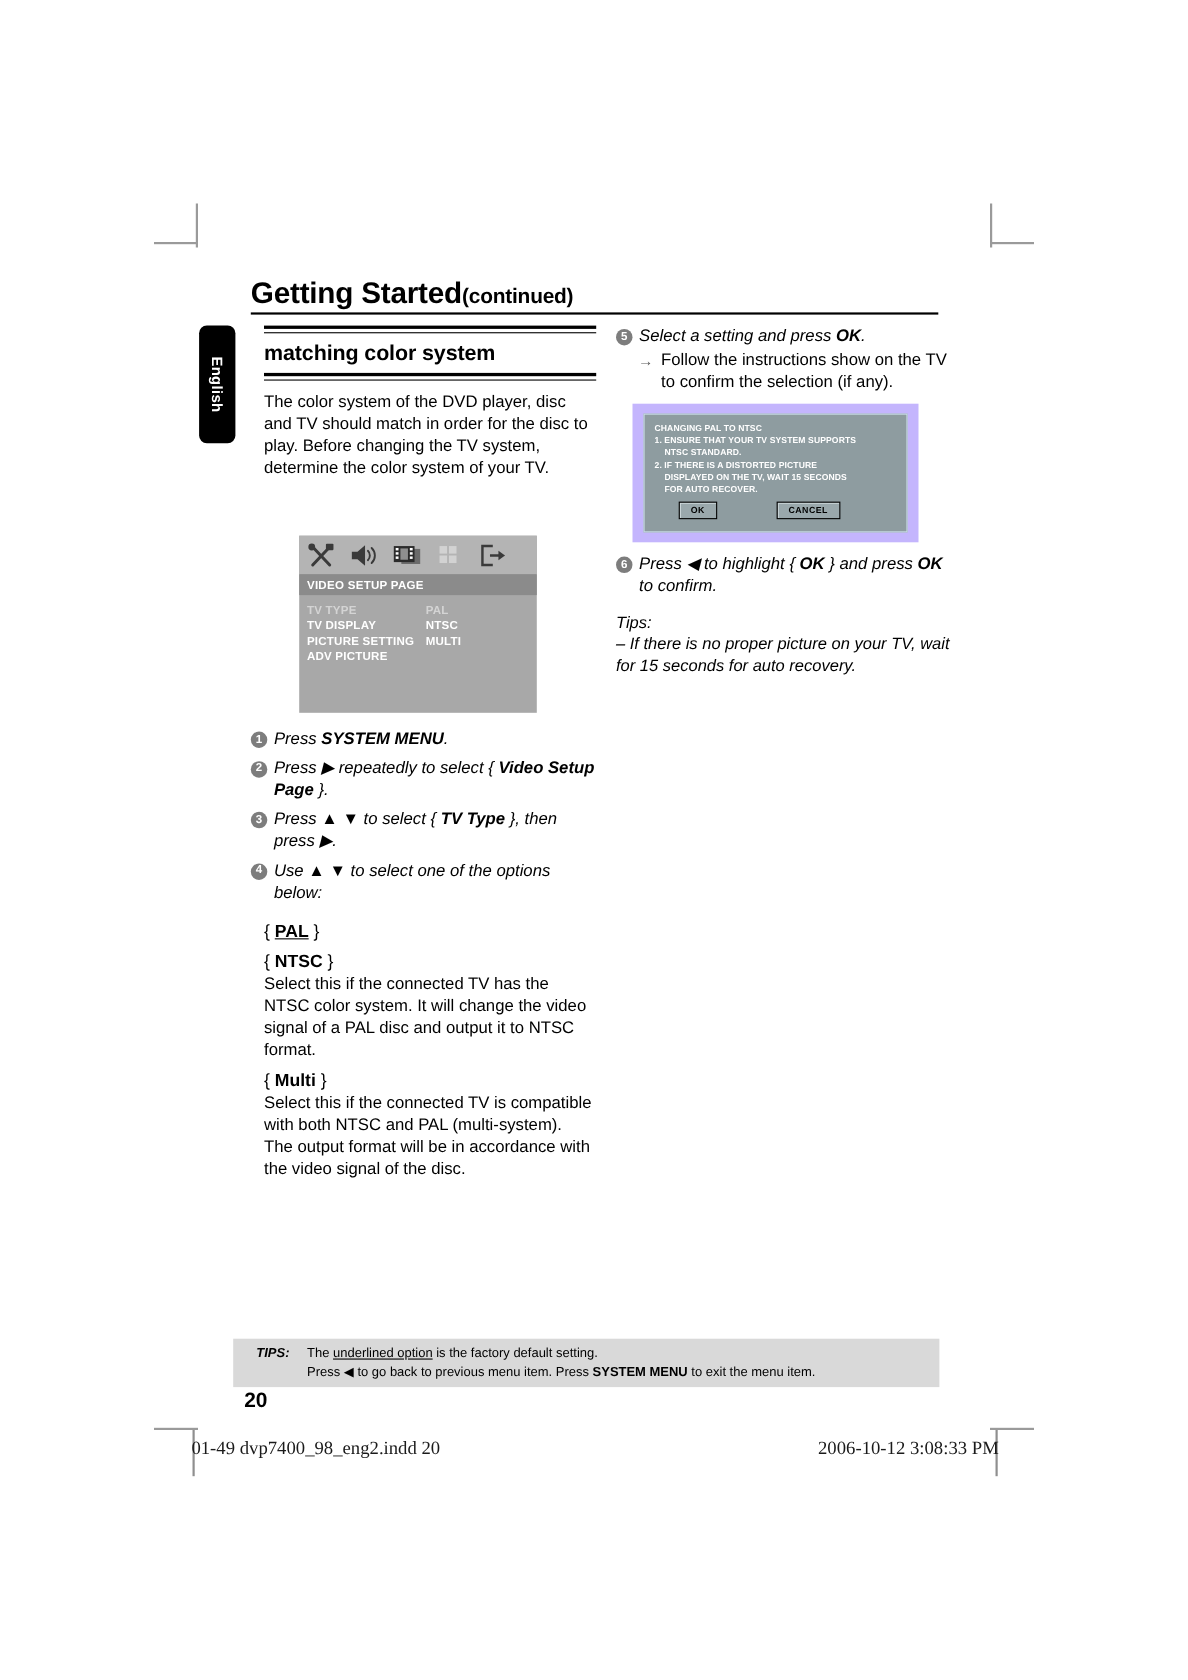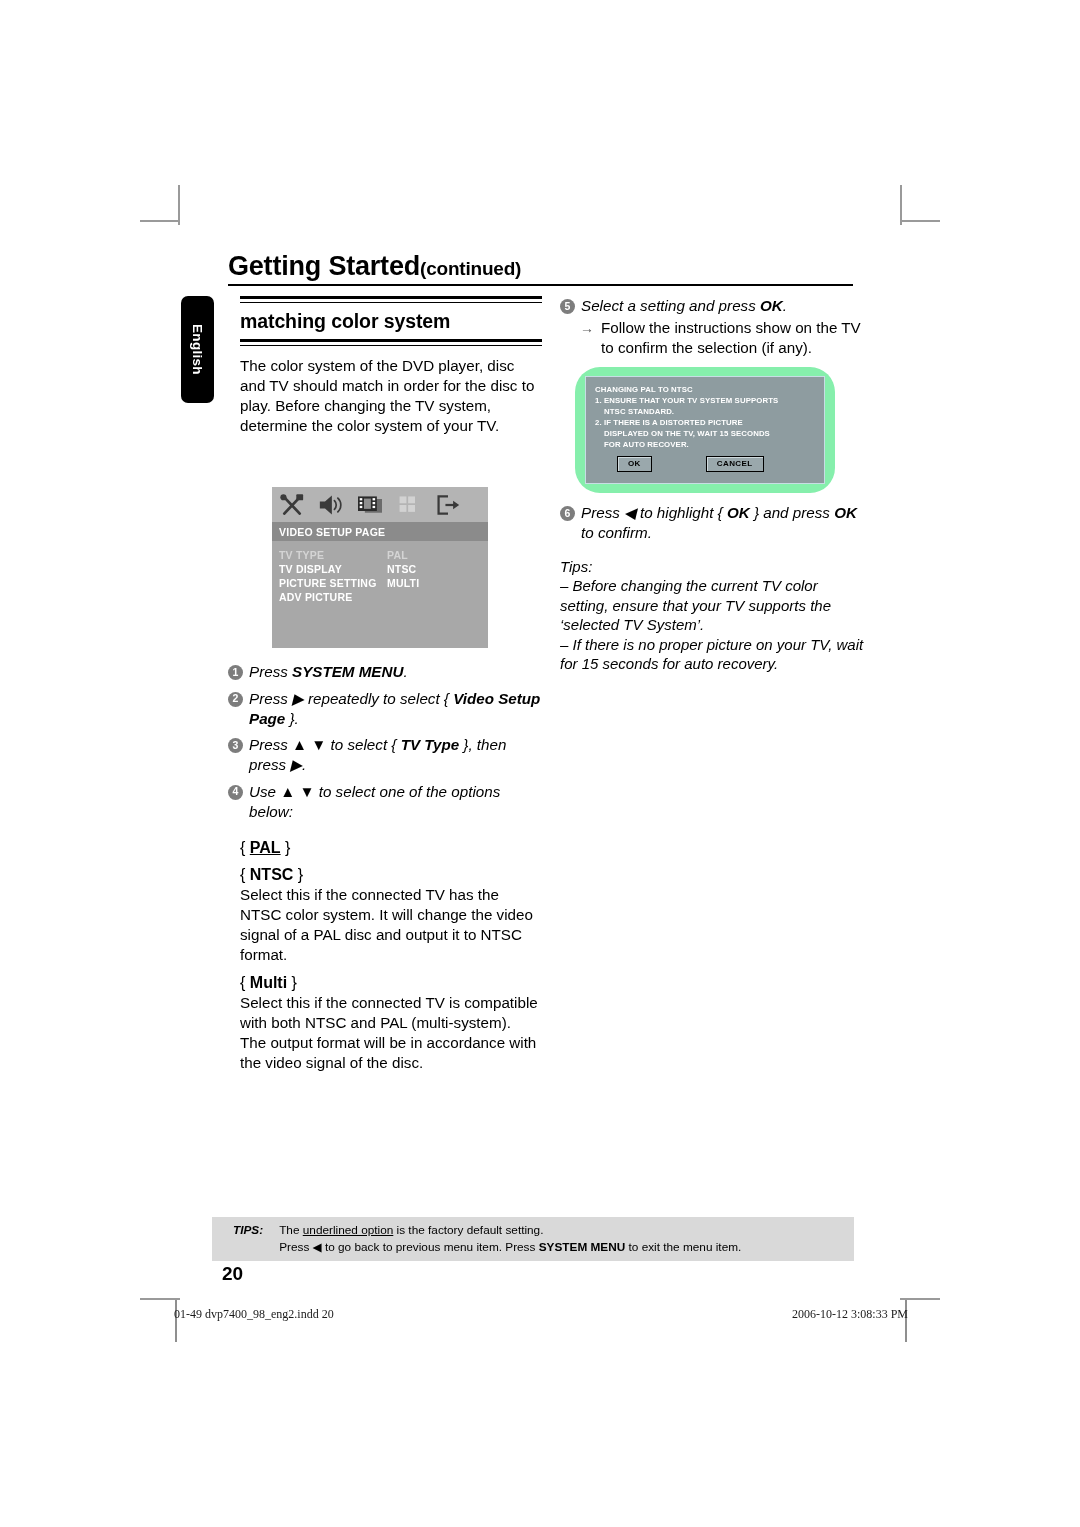--- a/index.html
+++ b/index.html
@@ -199,24 +199,23 @@
   }
   .arrow-glyph { margin-right: 7px; color: #5a5a5a; font-size: 14px; margin-top: 1px; }
 
   
   #tv {
     position: absolute;
     left: 575px;
     top: 367px;
     width: 260px;
     height: 126px;
-    background: #86efac;
+    background: #c4b5fd;
     padding: 9px 10px;
     box-sizing: border-box;
-    border-radius: 25px;
   }
   #tv-screen {
     width: 100%;
     height: 100%;
     background: #8e9ca0;
     border: 1.5px solid #c8dde4;
     box-sizing: border-box;
     padding: 7px 9px;
     color: #ffffff;
     font-size: 7.8px;
@@ -286,21 +285,21 @@
 
   
   #print-footer {
     position: absolute;
     left: 174px;
     top: 1307px;
     width: 734px;
     display: flex;
     justify-content: space-between;
     font-family: "Liberation Serif", serif;
-    font-size: 12px;
+    font-size: 17px;
     color: #1a1a1a;
   }
   #footer-divider-left {
     position: absolute;
     left: 175px;
     top: 1300px;
     width: 2px;
     height: 42px;
     background: #8f8f8f;
   }
@@ -489,21 +488,20 @@
     </div>
   </div>
 
   <div id="right-after-tv">
     <div class="step">
       <span class="step-num">6</span>
       <span class="step-text">Press ◀ to highlight { <b>OK</b> } and press <b>OK</b> to confirm.</span>
     </div>
     <div id="tips-block">
       <div id="tips-label">Tips:</div>
-      <div>– Before changing the current TV color setting, ensure that your TV supports the ‘selected TV System’.</div>
       <div>– If there is no proper picture on your TV, wait for 15 seconds for auto recovery.</div>
     </div>
   </div>
 
   <div id="tips-bar">
     <span id="tips-bar-label">TIPS:</span>
     <span id="tips-bar-lines">
       <div><span>The </span><u>underlined option</u><span> is the factory default setting.</span></div>
       <div><span>Press ◀ to go back to previous menu item. Press </span><b>SYSTEM MENU</b><span> to exit the menu item.</span></div>
     </span>

